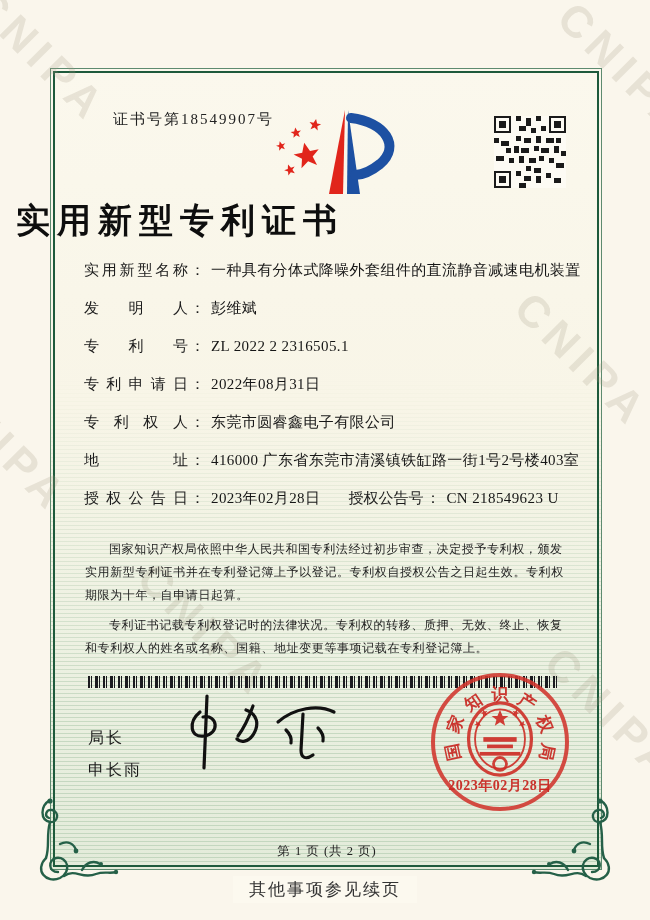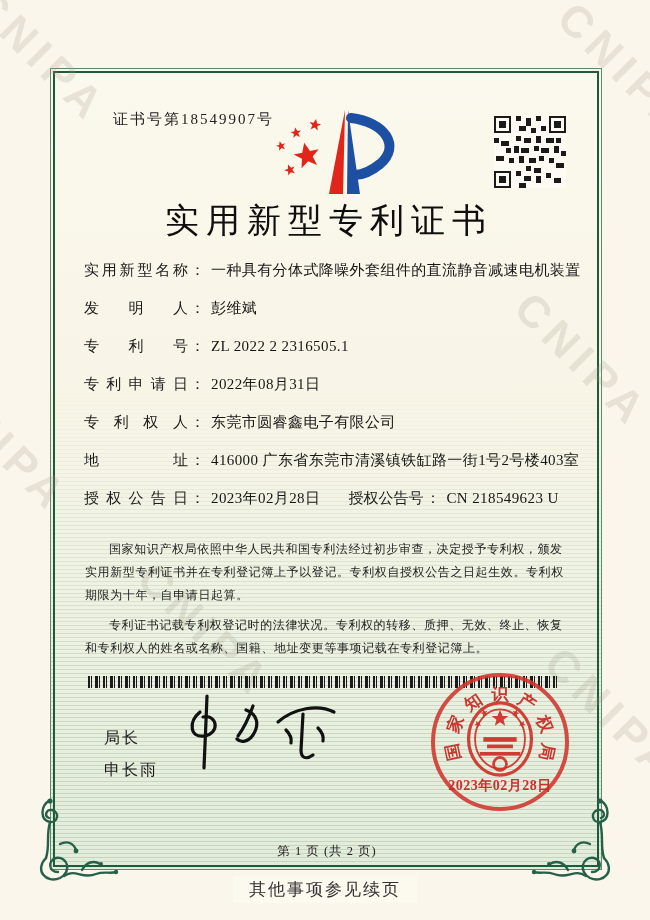--- a/index.html
+++ b/index.html
@@ -38,22 +38,22 @@
   .flourish.bl{left:24px; top:792px;}
   .flourish.br{left:530px; top:792px; transform:scaleX(-1);}
   
   .cert-no{
     position:absolute; left:85px; top:110px; z-index:3;
     font-size:15px; letter-spacing:2px; color:#222;margin-left:28px;
   }
   .logo{position:absolute; left:265px; top:106px; width:140px; height:92px; z-index:3;}
   .qr{position:absolute; left:494px; top:116px; width:72px; height:72px; z-index:3;}
   .title{
-    position:absolute; left:8px; right:0; top:198px; z-index:3;
-    text-align:center; font-size:34px; font-weight:normal; letter-spacing:7px;
+    position:absolute; left:16px; right:0; top:198px; z-index:3;
+    font-size:34px; font-weight:bold; letter-spacing:7px;
     color:#0e0e0e; font-family:"Liberation Serif","DejaVu Serif",serif;
   }
   
   .rows{position:absolute; left:84px; top:260px; width:482px; z-index:3; font-size:15px;}
   .frow{position:relative; height:38px; line-height:20px; white-space:nowrap;}
   .flabel{
     display:inline-block; width:104px; vertical-align:top;
     text-align:justify; text-align-last:justify; color:#1c1c1c;
   }
   .fcolon{display:inline-block; margin:0 6px 0 2px;}
@@ -69,21 +69,21 @@
   .barcode{
     position:absolute; left:88px; top:676px; width:470px; height:12px; z-index:3;
     background:repeating-linear-gradient(90deg,
       #1b1b1f 0 2px, transparent 2px 3px,
       #1b1b1f 3px 4px, transparent 4px 7px,
       #1b1b1f 7px 10px, transparent 10px 11px,
       #1b1b1f 11px 12px, transparent 12px 15px);
   }
   
   .commissioner{
-    position:absolute; left:104px; z-index:3; font-size:16px; letter-spacing:2px;
+    position:absolute; left:88px; z-index:3; font-size:16px; letter-spacing:2px;
     font-family:Liberation Serif, serif; color:#1a1a1a;
   }
   .sig-svg{position:absolute; left:170px; top:690px; width:180px; height:84px; z-index:3;}
   
   .seal{
     position:absolute; left:431px; top:673px; width:138px; height:138px; z-index:5;
     border:4.5px solid rgba(208,52,44,0.88); border-radius:50%;
     box-sizing:border-box;
   }
   .seal-arc{position:absolute; inset:0; color:rgba(200,40,34,0.92);

